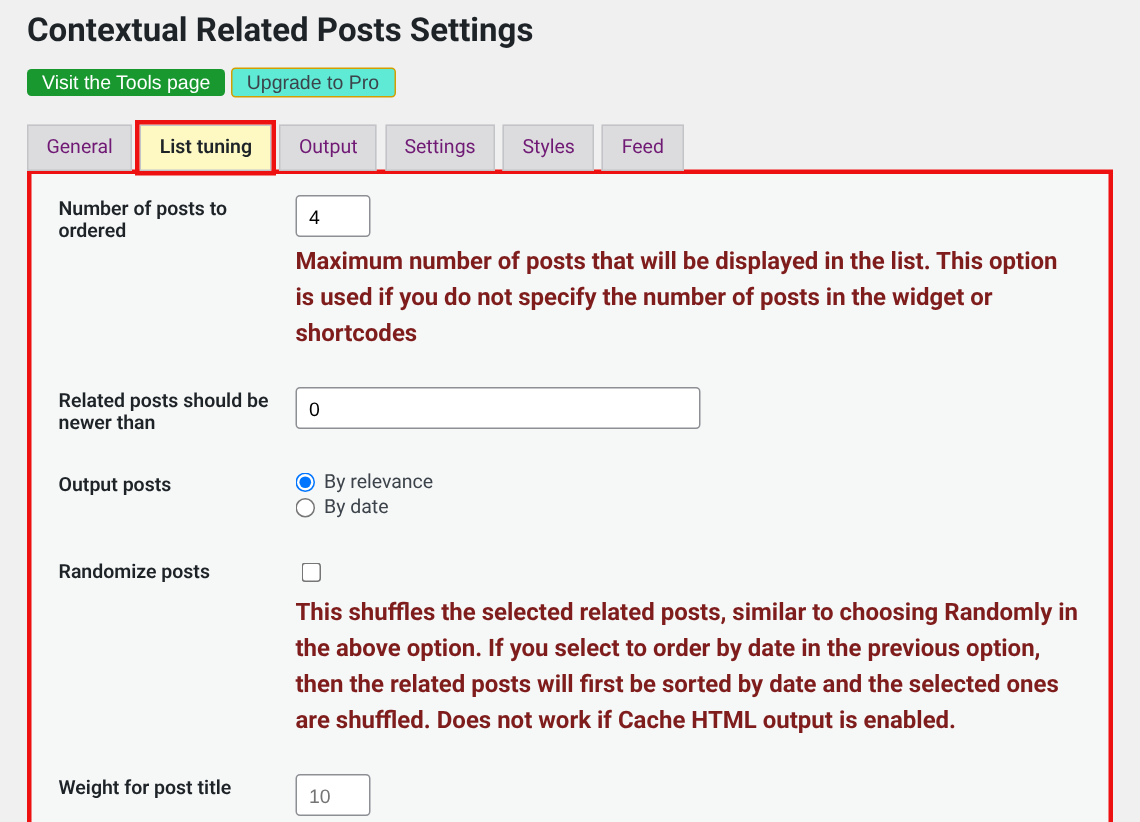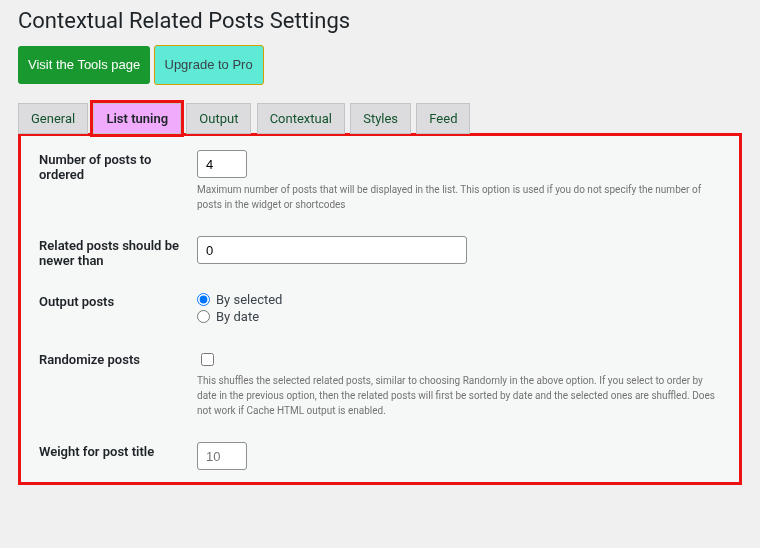--- a/index.html
+++ b/index.html
@@ -6,57 +6,57 @@
   body {
     margin: 0;
     font-family: -apple-system, BlinkMacSystemFont, "Segoe UI", Roboto, Helvetica, Arial, sans-serif;
     font-size: 13px;
     color: #3c434a;
     background: #f0f0f1;
     padding: 8px 18px;
   }
   h1 {
     font-size: 22px;
-    font-weight: 400;
+    font-weight: 700;
     margin: 0 0 12px 0;
     color: #1d2327;
   }
   .btn-row { margin-bottom: 18px; }
   .btn {
     display: inline-block;
     font-size: 13px;
-    padding: 10px 10px;
+    padding: 0 10px;
     border-radius: 3px;
     border: none;
     cursor: pointer;
     line-height: 18px;
   }
   .btn-green {
     background: #199830;
     color: #fff;
   }
   .btn-orange {
     background: #5eead4;
     color: #3c434a;
     border: 1px solid #d39e00;
   }
   .tabs { margin-bottom: 0; }
   .tab {
     display: inline-block;
     padding: 7px 12px;
     background: #dcdcde;
     border: 1px solid #c3c4c7;
-    color: #14532d;
+    color: #701a75;
     font-size: 13px;
     margin-right: 2px;
     cursor: pointer;
   }
   .tab.active {
     outline: 3px solid #e11;
-    background: #f0abfc;
+    background: #fef9c3;
     color: #1d2327;
     font-weight: 600;
     position: relative;
     z-index: 2;
   }
   .panel {
     border: 3px solid #e11;
     background: #f6f7f7;
     padding: 14px 18px 4px 18px;
     margin-top: -1px;
@@ -68,24 +68,25 @@
     float: left;
     width: 158px;
     font-weight: 600;
     color: #1d2327;
     padding-top: 2px;
   }
   .form-field {
     margin-left: 158px;
   }
   .desc {
-    color: #737373;
-    font-size: 10px;
+    color: #7f1d1d;
+    font-size: 16px;
     margin-top: 4px;
     line-height: 1.5;
+    font-weight: bold;
   }
   input[type="text"], input[type="number"] {
     padding: 3px 8px;
     border: 1px solid #8c8f94;
     border-radius: 3px;
     font-size: 13px;
     background: #fff;
     height: 28px;
   }
   .num-small { width: 50px; }
@@ -106,21 +107,21 @@
 
 <div class="btn-row">
   <button class="btn btn-green">Visit the Tools page</button>
   <button class="btn btn-orange">Upgrade to Pro</button>
 </div>
 
 <div class="tabs">
   <span class="tab">General</span>
   <span class="tab active">List tuning</span>
   <span class="tab">Output</span>
-  <span class="tab">Contextual</span>
+  <span class="tab">Settings</span>
   <span class="tab">Styles</span>
   <span class="tab">Feed</span>
 </div>
 
 <div class="panel">
 
   <div class="form-row">
     <div class="form-label">Number of posts to ordered</div>
     <div class="form-field">
       <input type="text" class="num-small" value="4" style="">
@@ -133,21 +134,21 @@
     <div class="form-field">
       <input type="text" class="num-wide" value="0" style="">
     </div>
   </div>
 
   <div class="form-row">
     <div class="form-label">Output posts</div>
     <div class="form-field">
       <div class="radio-line">
         <input type="radio" name="order" checked="" style="">
-        <span>By selected</span>
+        <span>By relevance</span>
       </div>
       <div class="radio-line">
         <input type="radio" name="order" style="">
         <span>By date</span>
       </div>
     </div>
   </div>
 
   <div class="form-row">
     <div class="form-label">Randomize posts</div>

